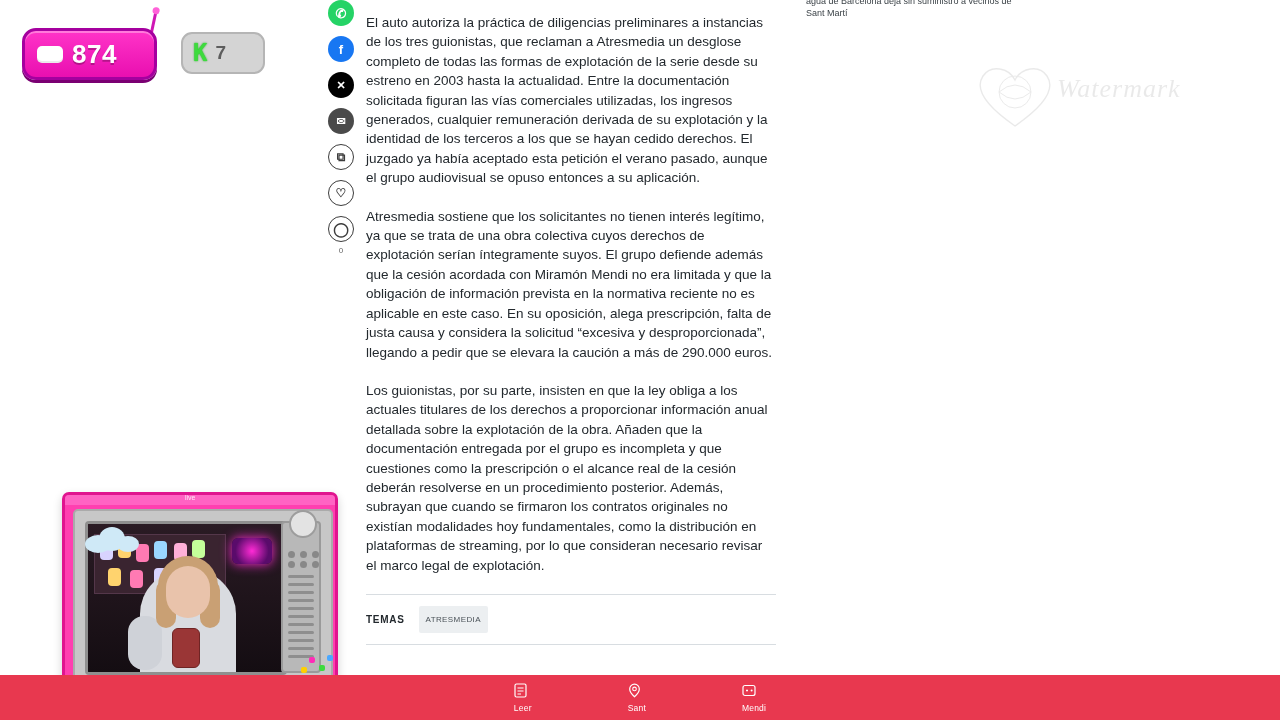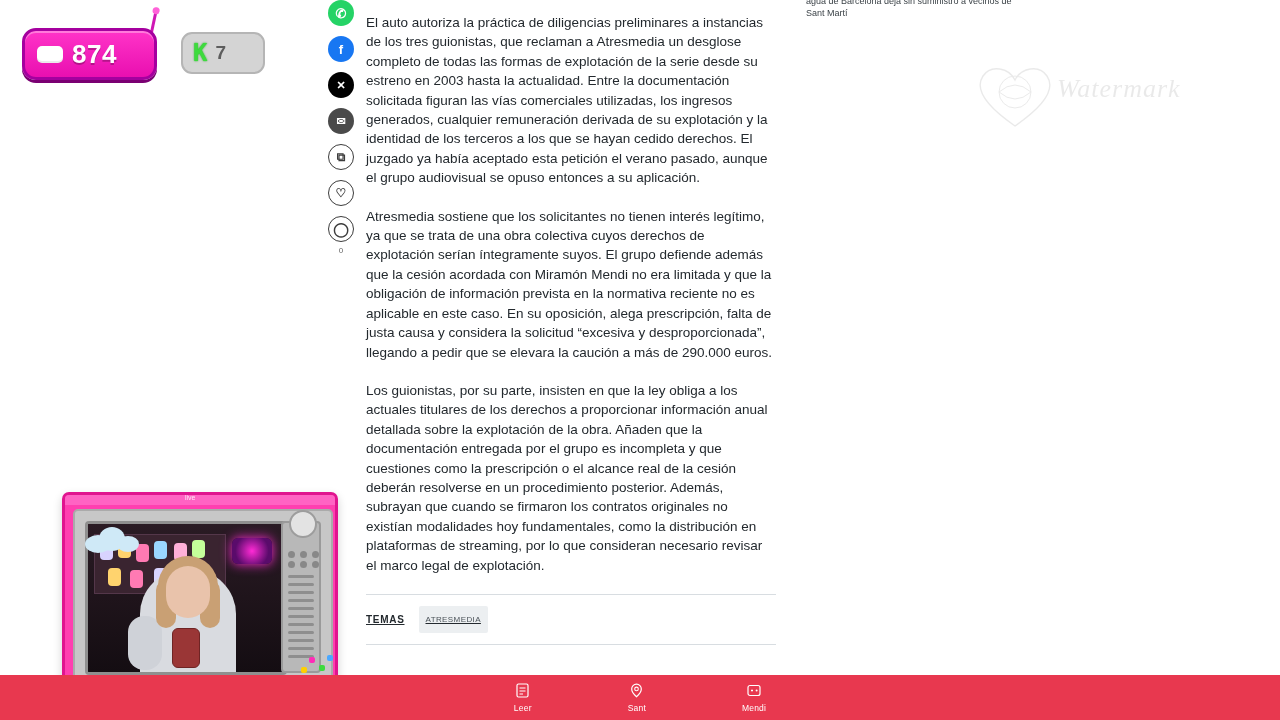--- a/index.html
+++ b/index.html
@@ -143,21 +143,21 @@
   }
 
   
   #article{
     position:absolute;left:366px;top:0;width:410px;
     font-size:13.5px;line-height:19.4px;color:#23292e;margin-top:13px;
   }
   #article p{margin:0 0 19px 0;}
   #temas-row{
     border-top:1px solid #d8dde1;border-bottom:1px solid #d8dde1;
-    margin-top:5px;padding:11px 0;display:flex;align-items:center;gap:14px;text-decoration:underline;
+    margin-top:5px;padding:11px 0;display:flex;align-items:center;gap:14px;
   }
   #temas-label{font-size:10px;font-weight:bold;letter-spacing:.7px;color:#23292e;}
   .tag{
     font-size:8px;letter-spacing:.4px;background:#eceff1;color:#4a5258;
     padding:4px 7px;border-radius:2px;
   }
   #comments-btn{
     display:block;margin:32px auto 0;background:#e8384f;color:#fff;border:none;
     font-size:12.5px;font-weight:bold;padding:11px 22px;border-radius:22px;cursor:pointer;
     font-family:"Liberation Sans",sans-serif;
@@ -177,21 +177,21 @@
     font-family:"Liberation Serif",serif;font-style:italic;
     letter-spacing:1px;
   }
 
   
   #bottom-nav{
     position:absolute;left:0;right:0;bottom:0;height:45px;background:#e8384f;
     display:flex;align-items:center;justify-content:center;gap:96px;
   }
   .nav-item{
-    display:flex;flex-direction:column;align-items:center;gap:2px;color:#fff;cursor:pointer;
+    display:flex;flex-direction:column;align-items:flex-start;gap:2px;color:#fff;cursor:pointer;
   }
   .nav-icon{font-size:13px;line-height:14px;}
   .nav-label{font-size:8.5px;letter-spacing:.2px;}
   #game-bar{
     position:absolute;left:0;bottom:0;width:340px;height:10px;
     background:#ff2bb7;
   }
   #bubbles span{position:absolute;border-radius:50%;}
 </style>
 </head>

